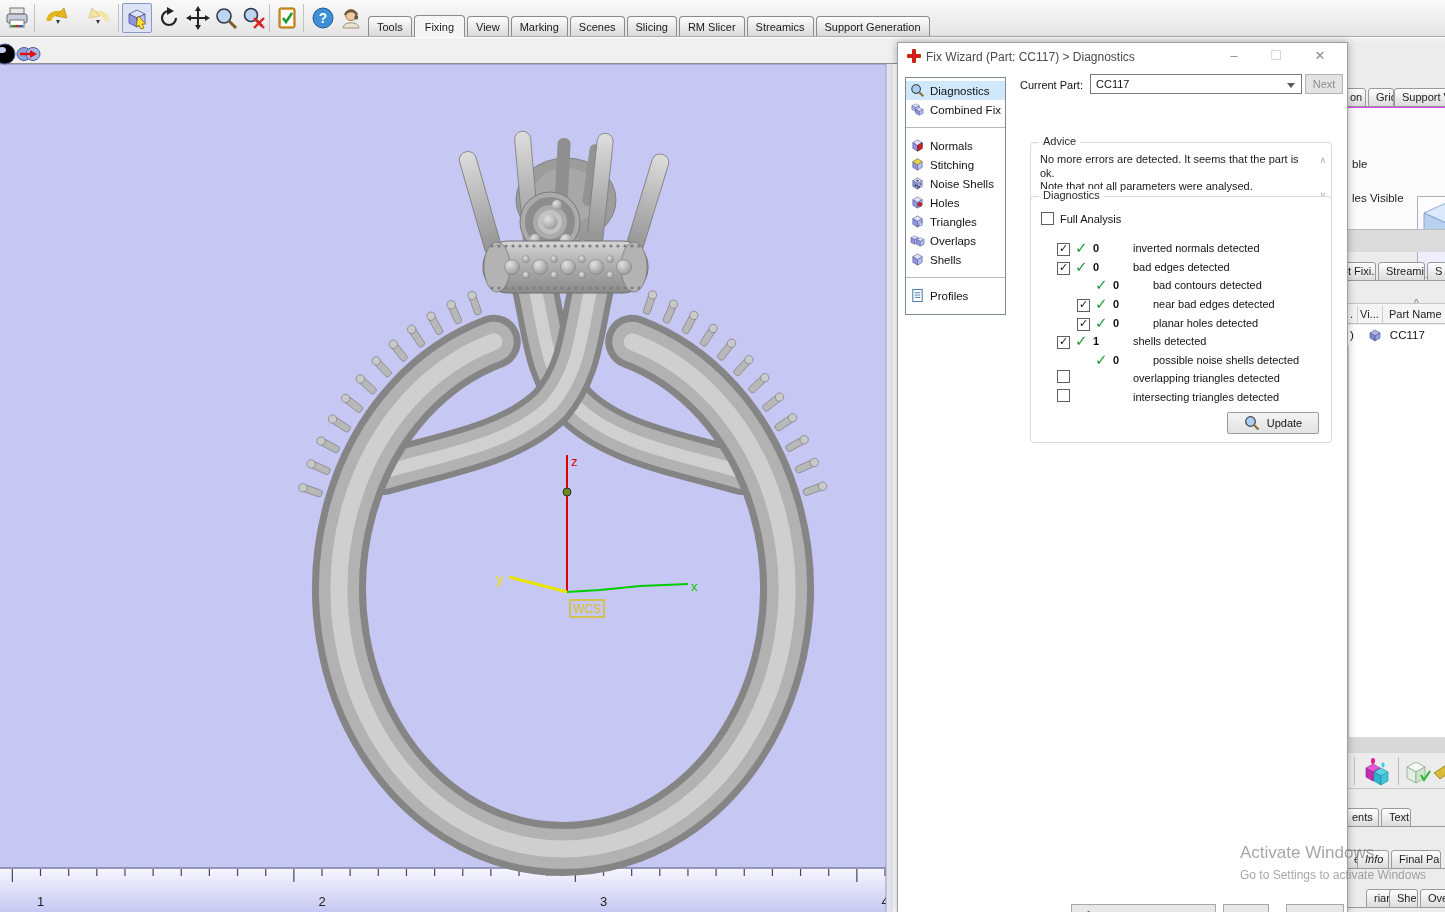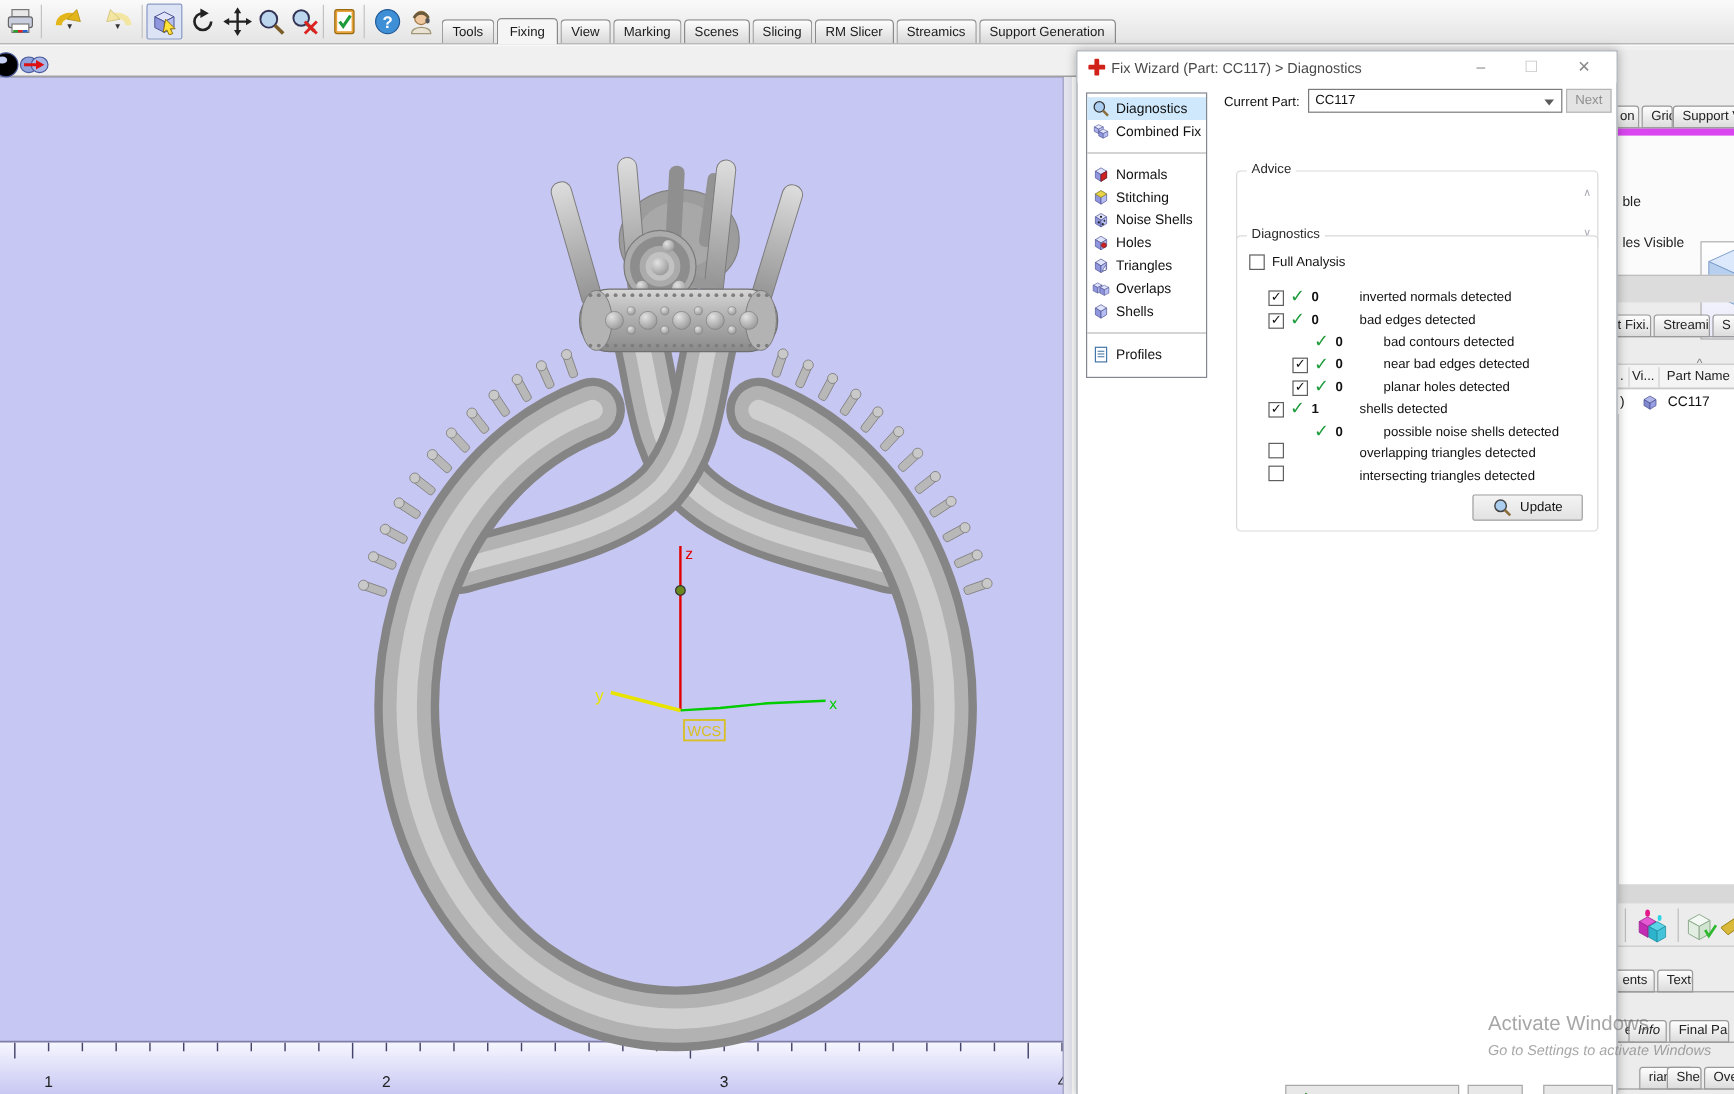--- a/index.html
+++ b/index.html
@@ -65,35 +65,35 @@
   #btn-update { position:absolute; right:12px; bottom:8px; width:92px; height:22px; background:linear-gradient(#f4f4f4,#e2e2e2); border:1px solid #9a9a9a; border-radius:2px; display:flex; align-items:center; justify-content:center; font-size:11px; color:#111; }
   #btn-update svg { margin-right:7px; }
   .fw-bottom-btn { position:absolute; top:861px; height:22px; background:#e8e8e8; border:1px solid #a8a8a8; }
 
   
   #rpanel { position:absolute; left:1348px; top:42px; width:97px; height:870px; background:#ececec; z-index:10; }
   .ptab { position:absolute; height:19px; padding:2px 7px; font-size:11px; color:#222; border:1px solid #9a9a9a;
           border-radius:3px 3px 0 0; background:linear-gradient(#fefefe,#dcdcdc); white-space:nowrap; overflow:hidden; }
   .pline { position:absolute; left:0; width:97px; height:1px; background:#9a9a9a; }
   .ptext { position:absolute; font-size:11.5px; color:#222; white-space:nowrap; }
-  #rp-white1 { position:absolute; left:0; top:65px; width:97px; height:122px; background:#fbfbfb; border-top:6px solid #d946ef; }
+  #rp-white1 { position:absolute; left:0; top:65px; width:97px; height:122px; background:#fbfbfb; border-top:1px solid #d946ef; }
   #rp-preview { position:absolute; left:69px; top:88px; width:40px; height:82px; border:1px solid #b0b0b0; background:linear-gradient(#ffffff,#e9e9fb); overflow:hidden; }
   #rp-grid-strip { position:absolute; left:0; top:187px; width:97px; height:23px; background:#dcdcdc; border-top:1px solid #bdbdbd; }
   #rp-header { position:absolute; left:0; top:261px; width:97px; height:21px; background:#f4f4f4; border-top:1px solid #c6c6c6; border-bottom:1px solid #c0c0c0; }
   #rp-header .hsep { position:absolute; top:2px; width:1px; height:17px; background:#cfcfcf; }
   #rp-row { position:absolute; left:0; top:283px; width:97px; height:20px; background:#fff; display:flex; align-items:center; font-size:11.5px; color:#111; }
   #rp-whitebig { position:absolute; left:0; top:303px; width:97px; height:392px; background:#fff; border-left:1px solid #d0d0d0; }
   #rp-graystrip2 { position:absolute; left:0; top:695px; width:97px; height:16px; background:#d8d8d8; }
   #rp-iconrow { position:absolute; left:0; top:711px; width:97px; height:36px; background:#ececec; border-bottom:1px solid #c9c9c9; }
   .isep { position:absolute; top:4px; width:1px; height:28px; background:#bdbdbd; }
 
   
   #watermark { position:absolute; left:1240px; top:843px; z-index:200; color:rgba(112,112,112,0.62); pointer-events:none; }
   #wm1 { font-size:17px; }
-  #wm2 { font-size:12px; margin-top:5px;font-style:italic; }
+  #wm2 { font-size:12px; margin-top:5px; }
 </style>
 </head>
 <body>
 
 <div id="root">
 
   <svg id="viewport" width="893" height="912" viewBox="0 0 893 912">
     <defs>
       <linearGradient id="gRulerBg" x1="0" y1="0" x2="0" y2="1">
         <stop offset="0" stop-color="#f7f7ff"></stop>
@@ -616,20 +616,24 @@
 
     <div id="fw-cplabel">Current Part:</div>
     <div id="fw-combo">
       <span>CC117</span>
       <span class="chev"></span>
     </div>
     <div id="fw-next">Next</div>
 
     <div class="groupbox" id="gb-advice">
       <div class="gb-label">Advice</div>
+      <div id="advice-text">
+        <div>No more errors are detected. It seems that the part is ok.</div>
+        <div>Note that not all parameters were analysed.</div>
+      </div>
       <div class="adv-arrow" style="top:12px">∧</div>
       <div class="adv-arrow" style="bottom:8px">∨</div>
     </div>
 
     <div class="groupbox" id="gb-diag">
       <div class="gb-label">Diagnostics</div>
       <div id="full-analysis">
         <span class="cbx"></span>
         <span style="margin-left:6px">Full Analysis</span>
       </div>

